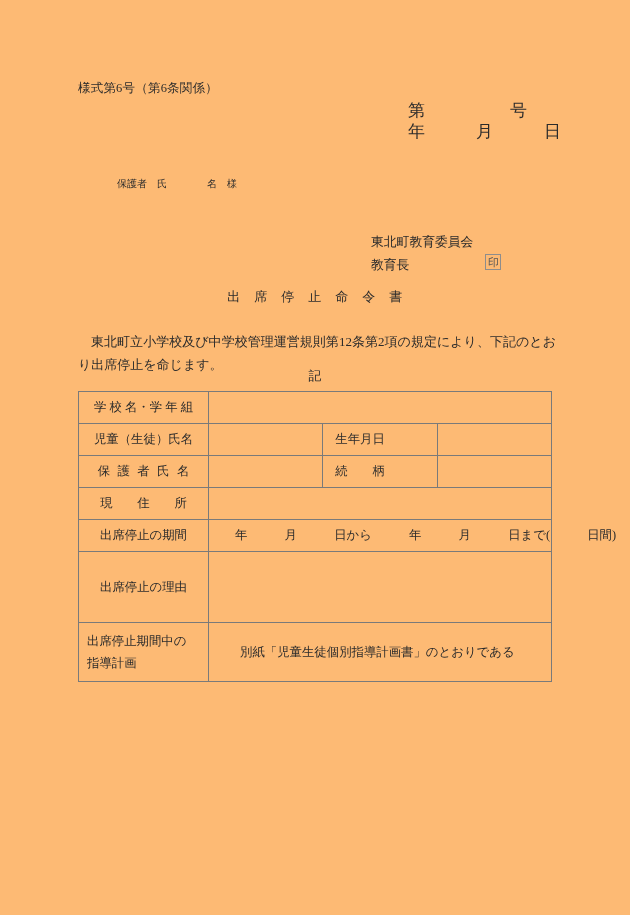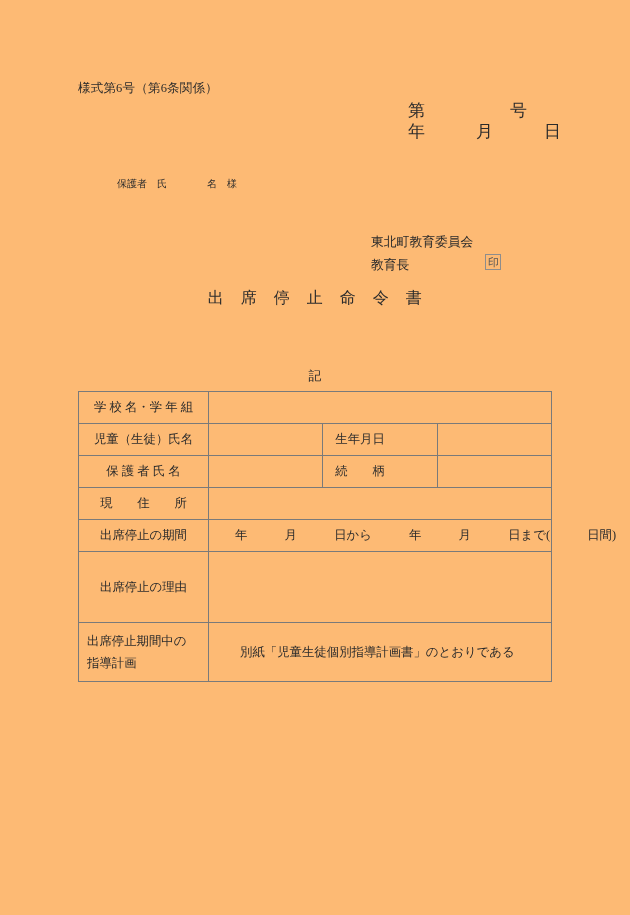--- a/index.html
+++ b/index.html
@@ -75,21 +75,21 @@
     color: #555;
     box-sizing: border-box;
   }
 
   
   .doc-title {
     left: 0;
     right: 0;
     top: 288px;
     text-align: center;
-    font-size: 16px;
+    font-size: 13px;
     letter-spacing: 0.5px;
     white-space: pre;
   }
 
   
   .body-text {
     left: 78px;
     top: 330px;
     width: 478px;
     font-size: 13px;
@@ -142,21 +142,21 @@
   .form-table td.sublabel {
     width: 62px;
     white-space: pre;
     text-align: left;
   }
   .form-table td.subvalue {
     width: 84px;
   }
   .r-school td { height: 31px; }
   .r-student td { height: 31px; }
-  .r-guardian td { height: 31px; }
+  .r-guardian td { height: 31px; font-family: Liberation Mono, monospace; }
   .r-address td { height: 31px; }
   .r-period td { height: 31px; }
   .r-reason td { height: 70px; vertical-align: middle; }
   .r-plan td { height: 46px; vertical-align: middle; }
   .period-text { white-space: pre; padding-left: 14px; }
   .plan-text { white-space: pre; margin-left: 19px; }
 </style>
 </head>
 <body>
 
@@ -176,20 +176,21 @@
       <span>東北町教育委員会</span>
     </div>
     <div class="row">
       <span>教育長</span>
       <span class="seal">印</span>
     </div>
   </div>
 
   <div class="abs doc-title">出　席　停　止　命　令　書</div>
 
+  <div class="abs body-text">　東北町立小学校及び中学校管理運営規則第12条第2項の規定により、下記のとおり出席停止を命じます。</div>
 
   <div class="abs ki-mark">記</div>
 
   <table class="form-table">
     <tbody>
       <tr class="r-school">
         <td class="label">学 校 名・学 年 組</td>
         <td class="value" colspan="3"></td>
       </tr>
       <tr class="r-student">

